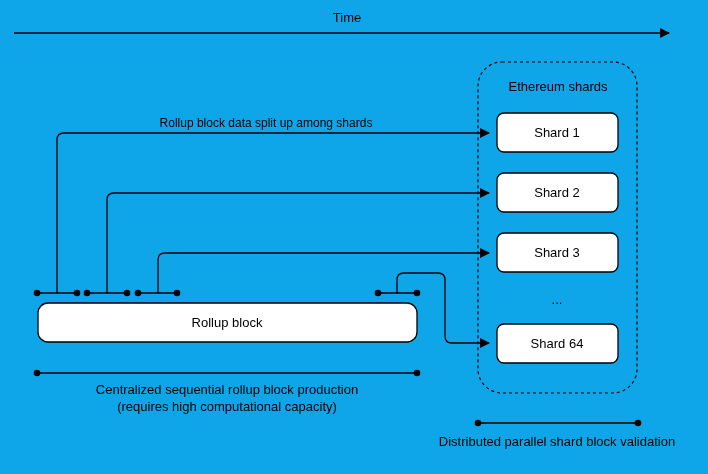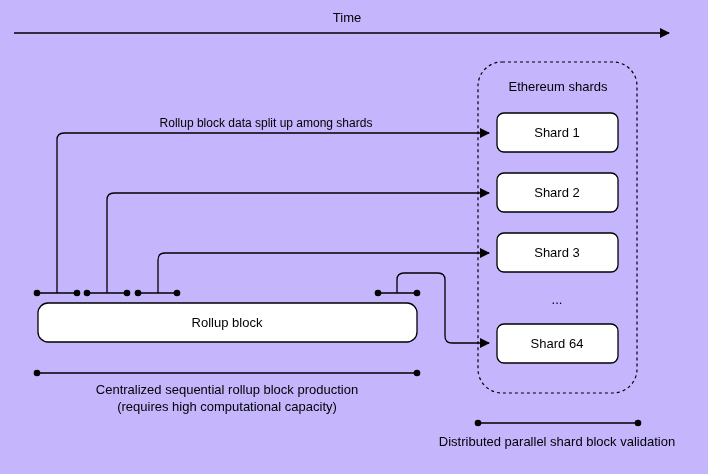--- a/index.html
+++ b/index.html
@@ -4,21 +4,21 @@
 <style>
   html, body {
     margin: 0;
     padding: 0;
     background: #ffffff;
   }
   .canvas-wrap {
     position: relative;
     width: 708px;
     height: 474px;
-    background: #c4b5fd;
+    background: #0ea5e9;
     font-family: "Liberation Sans", sans-serif;
     overflow: hidden;
   }
   svg text {
     font-family: "Liberation Sans", sans-serif;
     fill: #000000;
   }
   .lbl-13 { font-size: 13px; }
   .lbl-12 { font-size: 12px; }
 </style>

